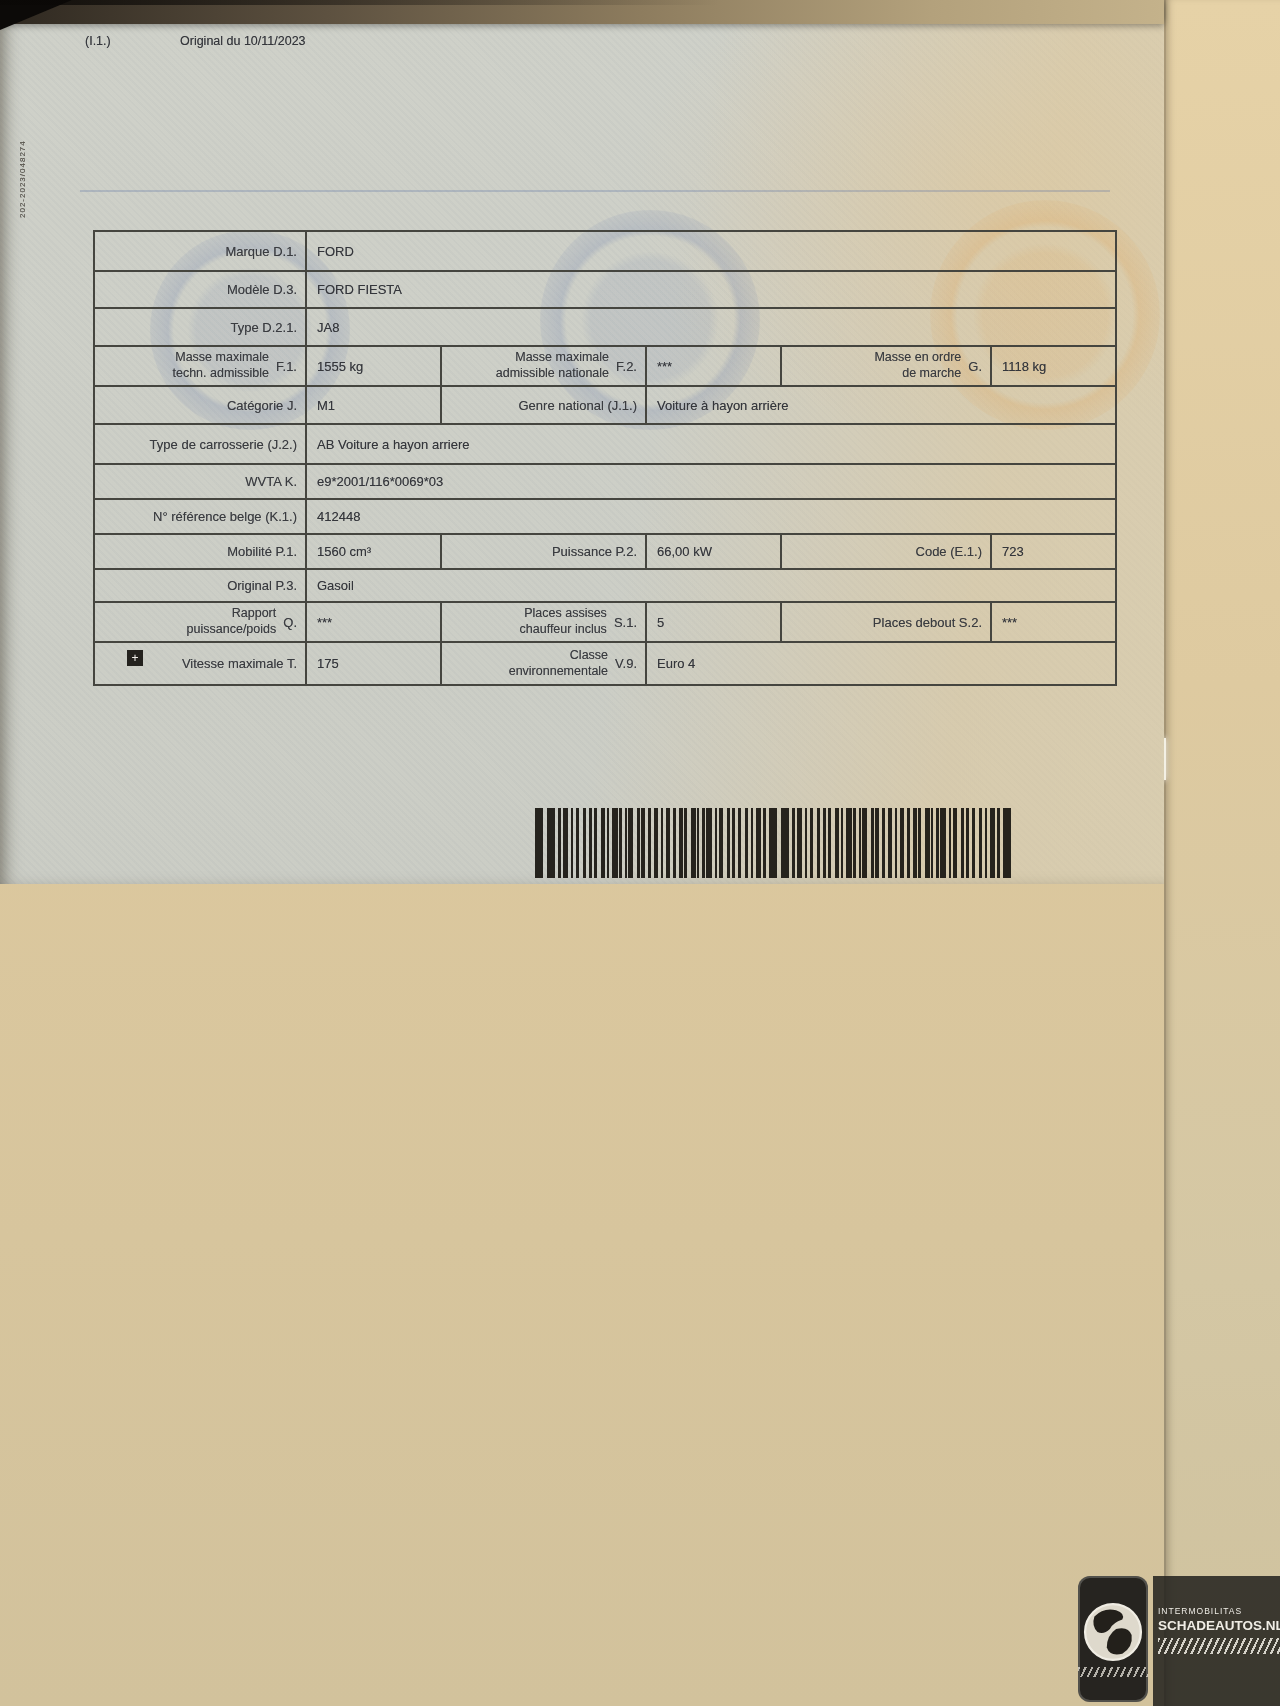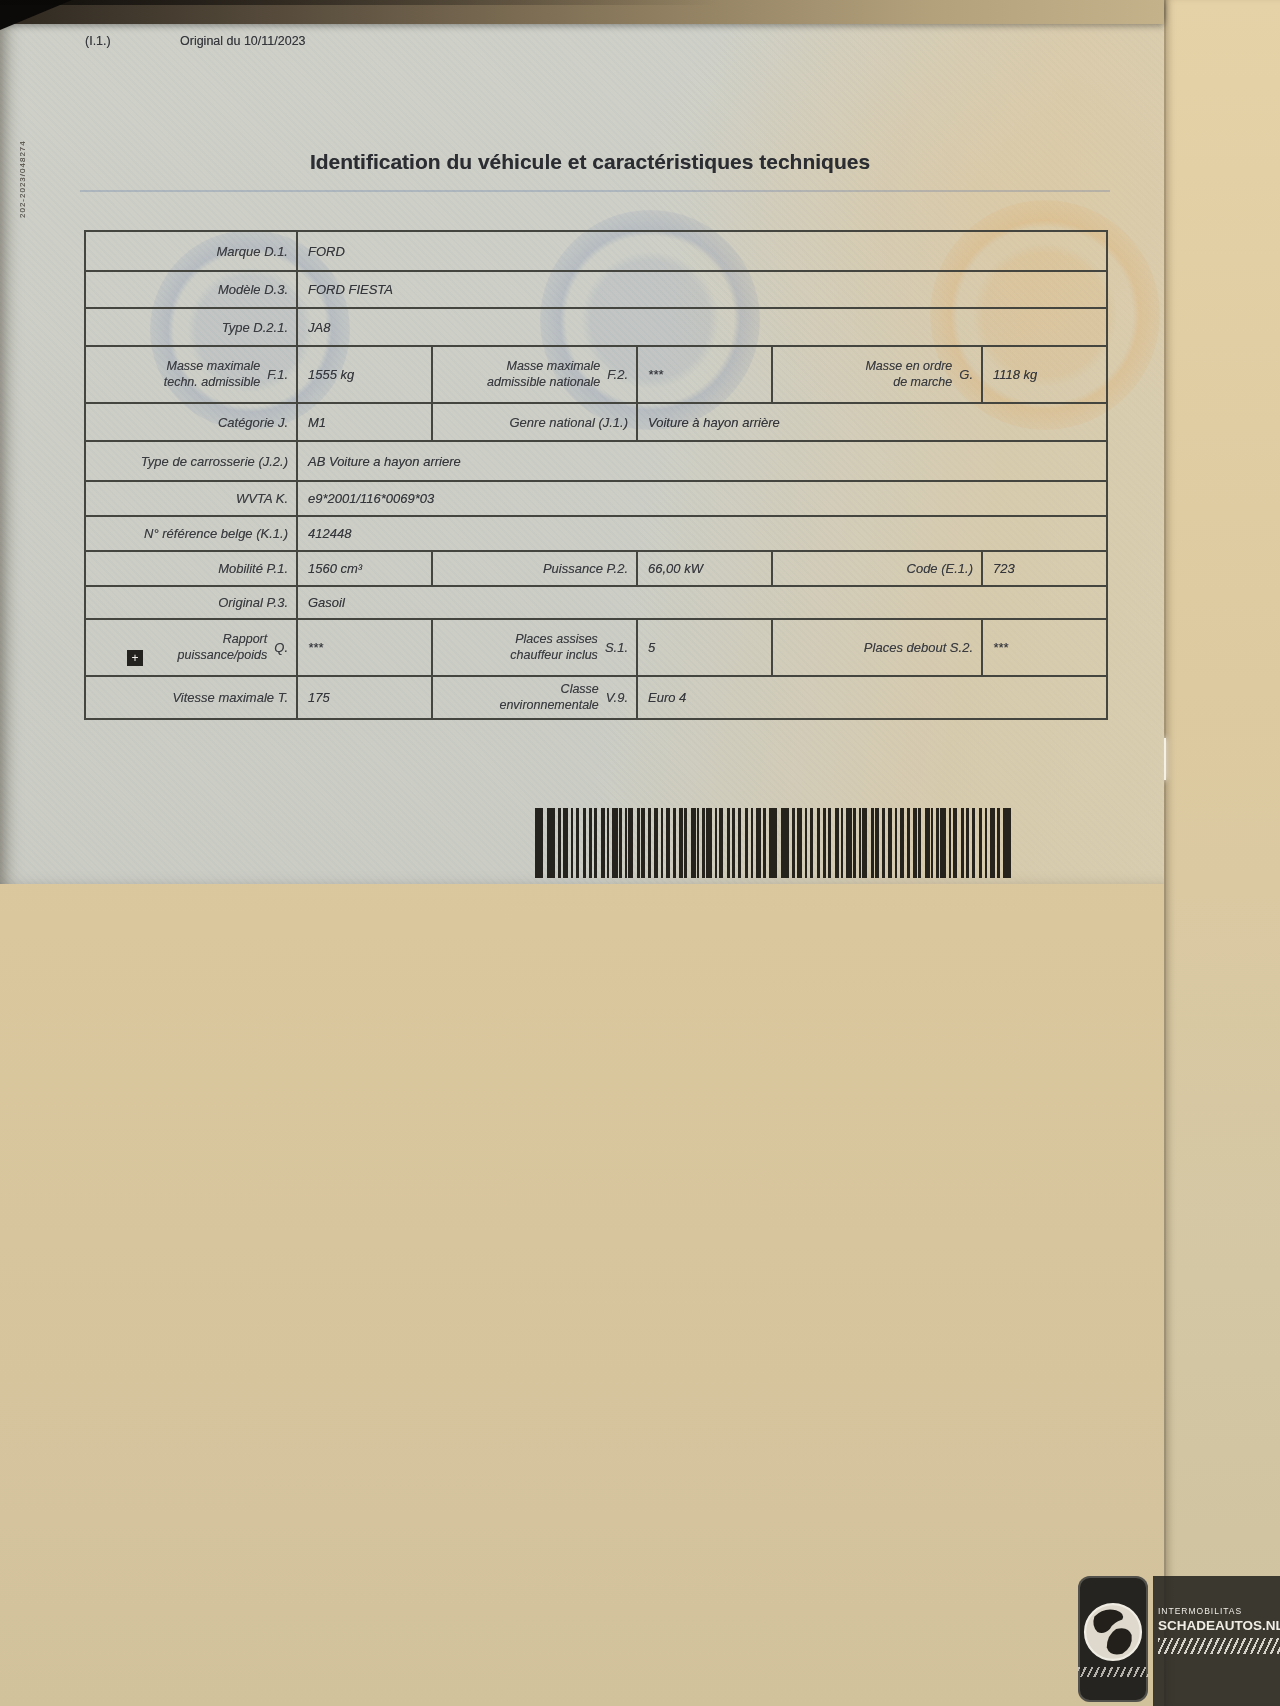--- a/index.html
+++ b/index.html
@@ -114,29 +114,29 @@
      box-shadow:0 0 6px rgba(255,255,250,.8);}
 
   
   .edgecode{position:absolute;left:18px;top:218px;transform:rotate(-90deg);transform-origin:0 0;
      font-size:8px;color:#5a564c;letter-spacing:1px;white-space:nowrap;}
   .iref{position:absolute;top:34px;left:85px;font-size:12.5px;}
   .iorig{position:absolute;top:34px;left:180px;font-size:12.5px;}
   .btitle{position:absolute;top:150px;left:70px;width:1040px;text-align:center;
      font-size:21px;font-weight:700;color:#2b2d32;}
   .bwave{position:absolute;top:190px;left:80px;width:1030px;height:2px;background:rgba(90,110,160,.28);}
-  table.tech{position:absolute;top:230px;left:84px;width:1022px;border-collapse:collapse;table-layout:fixed;font-style:italic;}
+  table.tech{position:absolute;top:230px;left:93px;width:1022px;border-collapse:collapse;table-layout:fixed;}
   table.tech td{border:2.5px solid #45453f;overflow:hidden;}
   td.lb{font-size:13px;text-align:right;padding:2px 8px 2px 2px;color:#3a3c40;}
   td.vl{font-size:13px;text-align:left;padding:2px 4px 2px 10px;color:#34363b;}
   .lwrap{display:flex;align-items:center;justify-content:flex-end;gap:7px;}
   .l2{white-space:pre-line;text-align:right;line-height:1.25;font-size:12.5px;}
   .lcode{font-size:13px;}
   tr.r40{height:40px;}tr.r38{height:38px;}tr.r37{height:37px;}tr.r35{height:35px;}
-  tr.r33{height:33px;}tr.r57{height:57px;margin-top:12px;}tr.r55{height:43px;}
+  tr.r33{height:33px;}tr.r57{height:40px;margin-top:12px;}tr.r55{height:43px;}
   .barcode{position:absolute;top:808px;left:535px;width:480px;height:70px;opacity:.92;
      background:
        repeating-linear-gradient(90deg,#181510 0 2px,transparent 2px 6px),
        repeating-linear-gradient(90deg,#181510 0 3px,transparent 3px 13px),
        repeating-linear-gradient(90deg,#181510 0 1px,transparent 1px 9px);
      background-position:0 0,2px 0,5px 0;}
 
   
   .wm{position:absolute;left:1078px;top:1576px;width:205px;height:130px;display:flex;gap:5px;z-index:7;}
   .wm-logo{width:102px;height:126px;background:#262420;border-radius:12px;
@@ -302,21 +302,20 @@
   <div class="gap-shadow"></div>
 
   <div class="sheet-bottom">
     <div class="rosette ros-b" style="left:150px;top:230px;width:200px;height:200px;"></div>
     <div class="rosette ros-b" style="left:540px;top:210px;width:220px;height:220px;"></div>
     <div class="rosette ros-o" style="left:930px;top:200px;width:230px;height:230px;"></div>
 
     <div class="edgecode">202-2023/048274</div>
     <div class="iref">(I.1.)</div>
     <div class="iorig">Original du 10/11/2023</div>
-    <div class="btitle">Identification du véhicule et caractéristiques techniques</div>
     <div class="bwave"></div>
 
     <table class="tech">
       <colgroup>
         <col style="width:212px">
           <col style="width:135px">
           <col style="width:205px">
         <col style="width:135px">
           <col style="width:210px">
           <col style="width:125px">

